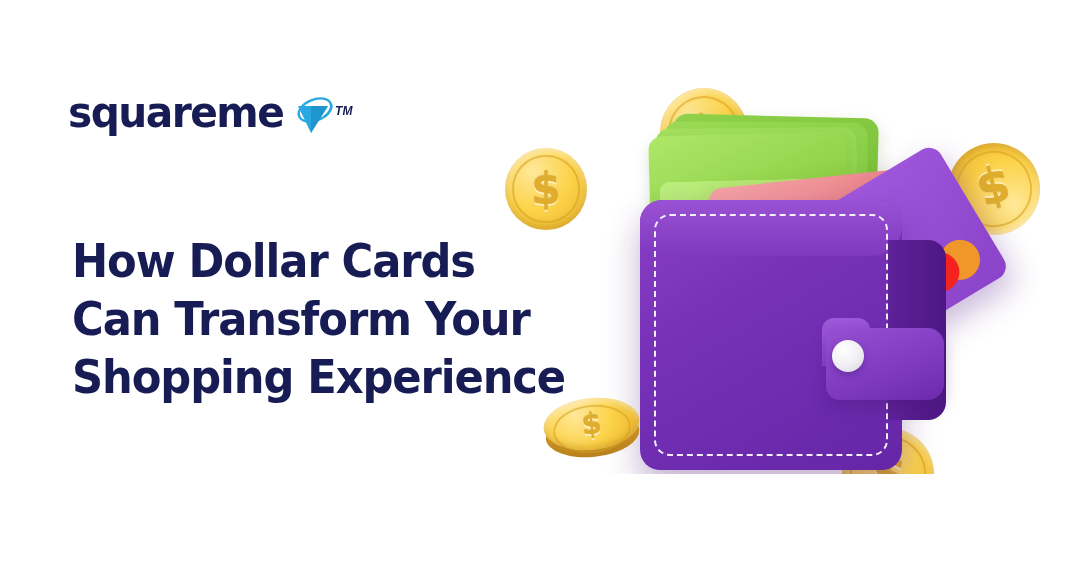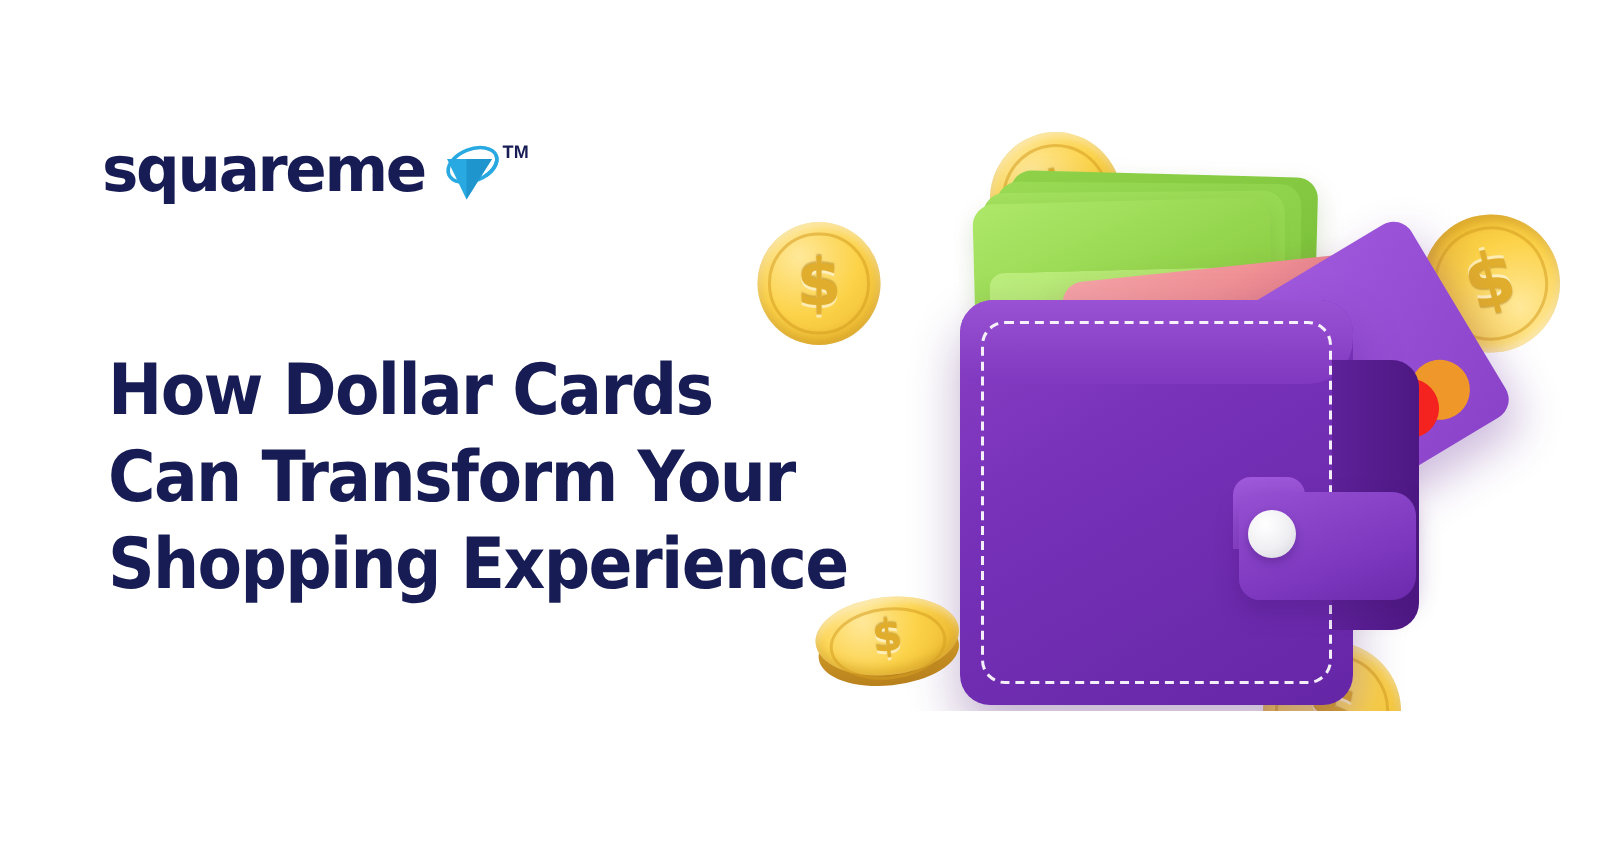--- a/index.html
+++ b/index.html
@@ -38,22 +38,23 @@
     width:40px; height:42px;
     margin-left:4px;
   }
   .brand-mark svg { display:block; width:40px; height:42px; }
   .brand-tm {
     font-family:"Liberation Sans", sans-serif;
     font-weight:bold;
     font-size:12px;
     color:#171c54;
     margin-left:1px;
-    margin-top:2px;
+    margin-top:12px;
     letter-spacing:0.3px;
+    font-style:italic;
   }
 
   
   .headline {
     position:absolute;
     left:72px; top:232px;
     font-family:"DejaVu Sans", sans-serif;
     font-weight:bold;
     font-size:47px;
     line-height:58px;

